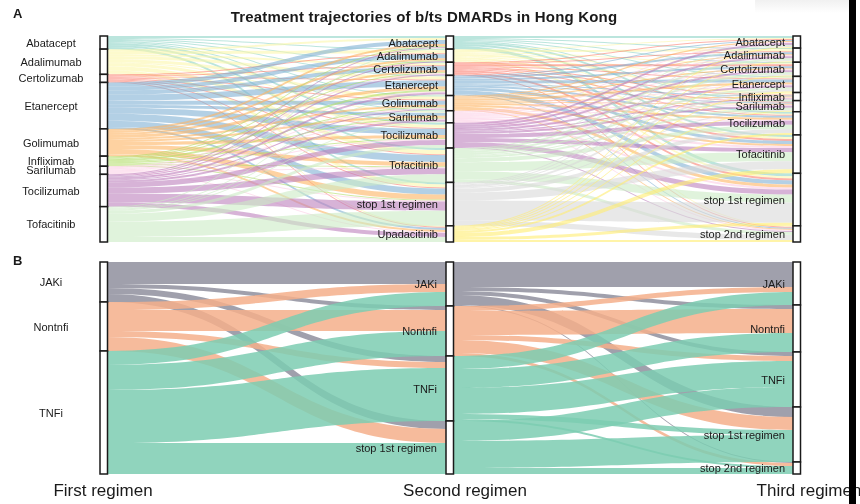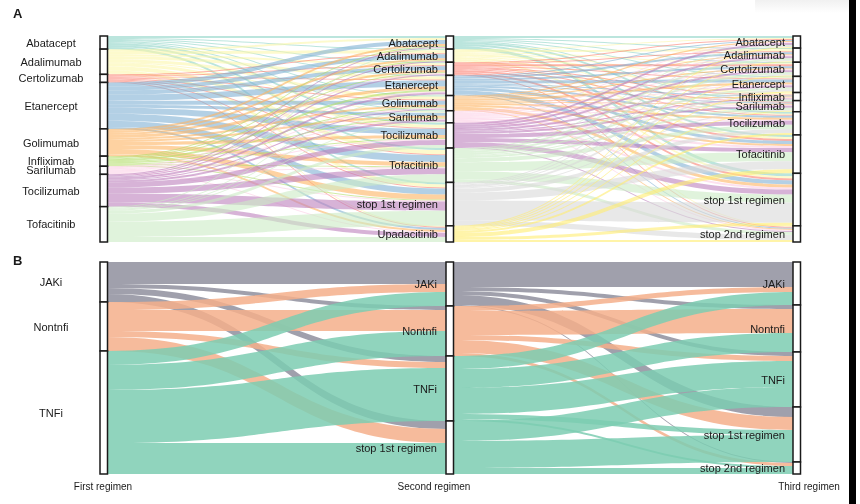--- a/index.html
+++ b/index.html
@@ -7,33 +7,34 @@
     position:relative;width:860px;height:504px;background:#ffffff;
     overflow:hidden;font-family:"Liberation Sans",sans-serif;color:#1a1a1a;
   }
   #chart-svg{position:absolute;left:0;top:0;}
   #chart-svg text{font-family:"Liberation Sans",sans-serif;fill:#1a1a1a;}
   .title{
     position:absolute;top:8px;left:0;width:848px;text-align:center;
     font-size:15px;font-weight:bold;letter-spacing:0.2px;
   }
   .panel-letter{position:absolute;left:13px;font-size:13px;font-weight:bold;}
-  .axis-label{position:absolute;top:481px;font-size:10px;white-space:nowrap;transform:translateX(-50%);}
+  .axis-label{position:absolute;top:481px;font-size:17px;white-space:nowrap;transform:translateX(-50%);}
   .edge-strip{position:absolute;top:0;left:849px;width:7px;height:504px;background:#000000;}
   .corner-shade{
     position:absolute;top:0;left:755px;width:94px;height:13px;
     background:linear-gradient(180deg,#ededed, #ffffff);opacity:0.8;
   }
 </style>
 </head>
 <body>
 
 <div id="figure">
   <div class="corner-shade"></div>
 
+  <div class="title">Treatment trajectories of b/ts DMARDs in Hong Kong</div>
 
   <div class="panel-letter" style="top:6px;">A</div>
   <div class="panel-letter" style="top:253px;">B</div>
 
   <svg id="chart-svg" width="860" height="504">
       <path d="M107.5,36.00 C276.8,36.00 276.8,36.00 446,36.00 L446,38.02 C276.8,38.02 276.8,38.02 107.5,38.02 Z" fill="#8DD3C7" fill-opacity="0.6"></path>
       <path d="M107.5,38.02 C276.8,38.02 276.8,49.13 446,49.13 L446,50.14 C276.8,50.14 276.8,39.03 107.5,39.03 Z" fill="#8DD3C7" fill-opacity="0.6"></path>
       <path d="M107.5,39.03 C276.8,39.03 276.8,62.25 446,62.25 L446,63.26 C276.8,63.26 276.8,40.04 107.5,40.04 Z" fill="#8DD3C7" fill-opacity="0.6"></path>
       <path d="M107.5,40.04 C276.8,40.04 276.8,75.38 446,75.38 L446,76.39 C276.8,76.39 276.8,41.05 107.5,41.05 Z" fill="#8DD3C7" fill-opacity="0.6"></path>
       <path d="M107.5,41.05 C276.8,41.05 276.8,95.58 446,95.58 L446,96.59 C276.8,96.59 276.8,42.06 107.5,42.06 Z" fill="#8DD3C7" fill-opacity="0.6"></path>
@@ -317,17 +318,17 @@
       <text x="437" y="392.5" text-anchor="end" font-size="11">TNFi</text>
       <text x="437" y="451.5" text-anchor="end" font-size="11">stop 1st regimen</text>
       <text x="785" y="287.5" text-anchor="end" font-size="11">JAKi</text>
       <text x="785" y="332.5" text-anchor="end" font-size="11">Nontnfi</text>
       <text x="785" y="383.5" text-anchor="end" font-size="11">TNFi</text>
       <text x="785" y="438.5" text-anchor="end" font-size="11">stop 1st regimen</text>
       <text x="785" y="472.0" text-anchor="end" font-size="11">stop 2nd regimen</text>
     </svg>
 
   <div class="axis-label" style="left:103px;">First regimen</div>
-  <div class="axis-label" style="left:434px;">Second regimen</div>
+  <div class="axis-label" style="left:465px;">Second regimen</div>
   <div class="axis-label" style="left:797px;margin-left:12px;">Third regimen</div>
 
   <div class="edge-strip"></div>
 </div>
 
 </body></html>

